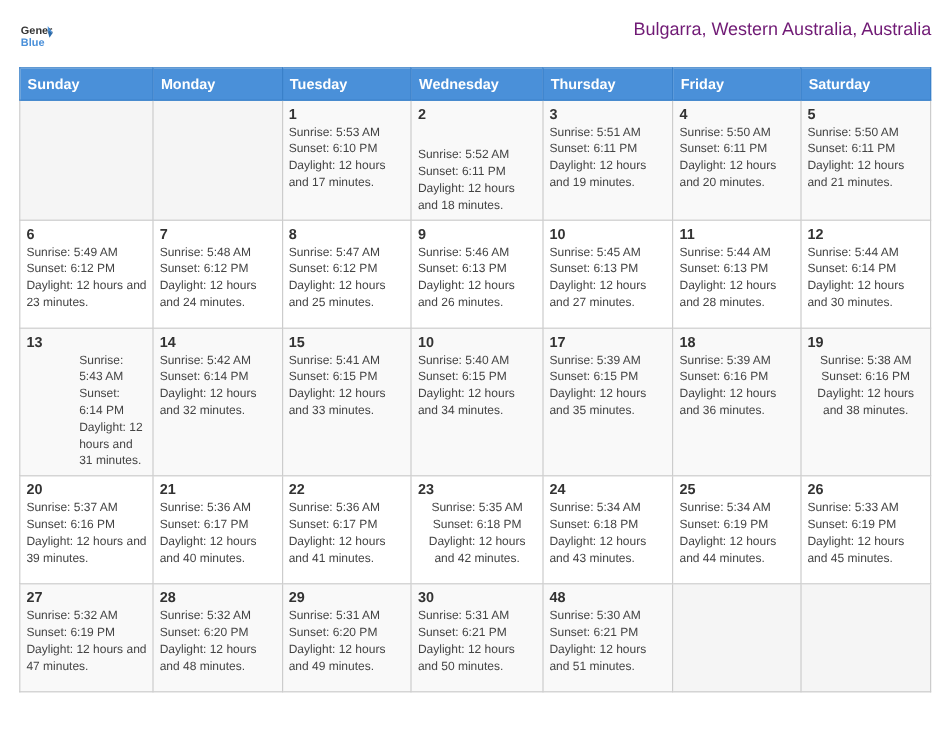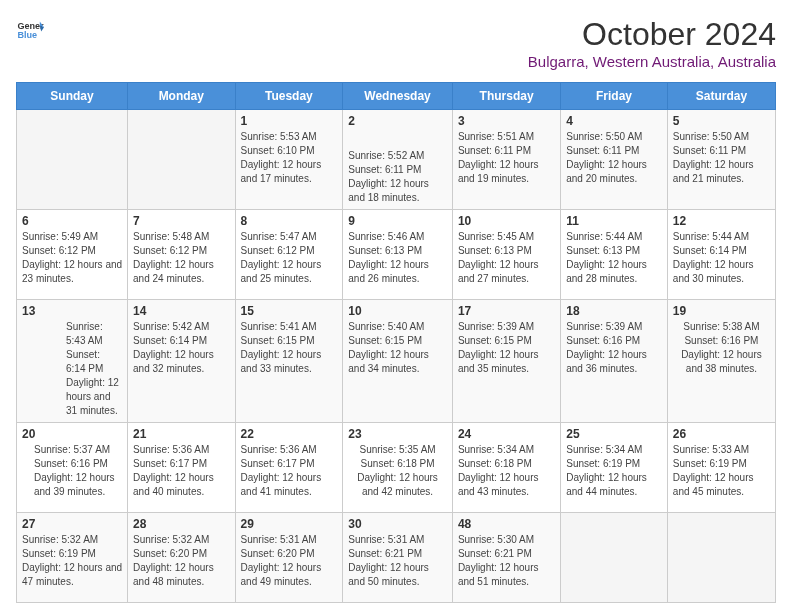--- a/index.html
+++ b/index.html
@@ -38,21 +38,21 @@
       color: #701a75;
     }
     table {
       width: 100%;
       border-collapse: collapse;
       font-size: 11px;
     }
     thead tr th {
       background-color: #4a90d9;
       color: #fff;
-      text-align: center;
+      text-align: left;
       padding: 6px 6px;
       font-size: 12px;
       font-weight: bold;
       border: 1px solid #3a80c9;
     }
     tbody tr td {
       border: 1px solid #ccc;
       vertical-align: top;
       padding: 4px 5px;
       height: 90px;
@@ -84,21 +84,20 @@
 <div class="header-area">
   <div class="logo">
     <svg class="logo-icon" viewBox="0 0 40 40" xmlns="http://www.w3.org/2000/svg">
       <text x="2" y="18" font-size="13" font-weight="bold" fill="#333">General</text>
       <text x="2" y="32" font-size="13" font-weight="bold" fill="#4a90d9">Blue</text>
       <polygon points="34,8 40,16 34,14" fill="#4a90d9"></polygon>
       <polygon points="34,14 40,16 36,22" fill="#2a6aaa"></polygon>
     </svg>
   </div>
   <div class="title-area">
-    <div class="main-title">October 2024</div>
     <div class="subtitle">Bulgarra, Western Australia, Australia</div>
   </div>
 </div>
 
 <table>
   <thead>
     <tr id="dow-header">
         <th>Sunday</th>
         <th>Monday</th>
         <th>Tuesday</th>
@@ -227,21 +226,21 @@
         <td>
           <span class="day-num">19</span>
           <div class="day-info" style="white-space: pre-line; text-align: center;">Sunrise: 5:38 AM
 Sunset: 6:16 PM
 Daylight: 12 hours and 38 minutes.</div>
         </td>
       </tr>
       <tr>
         <td>
           <span class="day-num">20</span>
-          <div class="day-info" style="white-space: pre-line; margin-left: 12px;">Sunrise: 5:37 AM
+          <div class="day-info" style="white-space: pre-line;">Sunrise: 5:37 AM
 Sunset: 6:16 PM
 Daylight: 12 hours and 39 minutes.</div>
         </td>
         <td>
           <span class="day-num">21</span>
           <div class="day-info" style="white-space: pre-line;">Sunrise: 5:36 AM
 Sunset: 6:17 PM
 Daylight: 12 hours and 40 minutes.</div>
         </td>
         <td>

